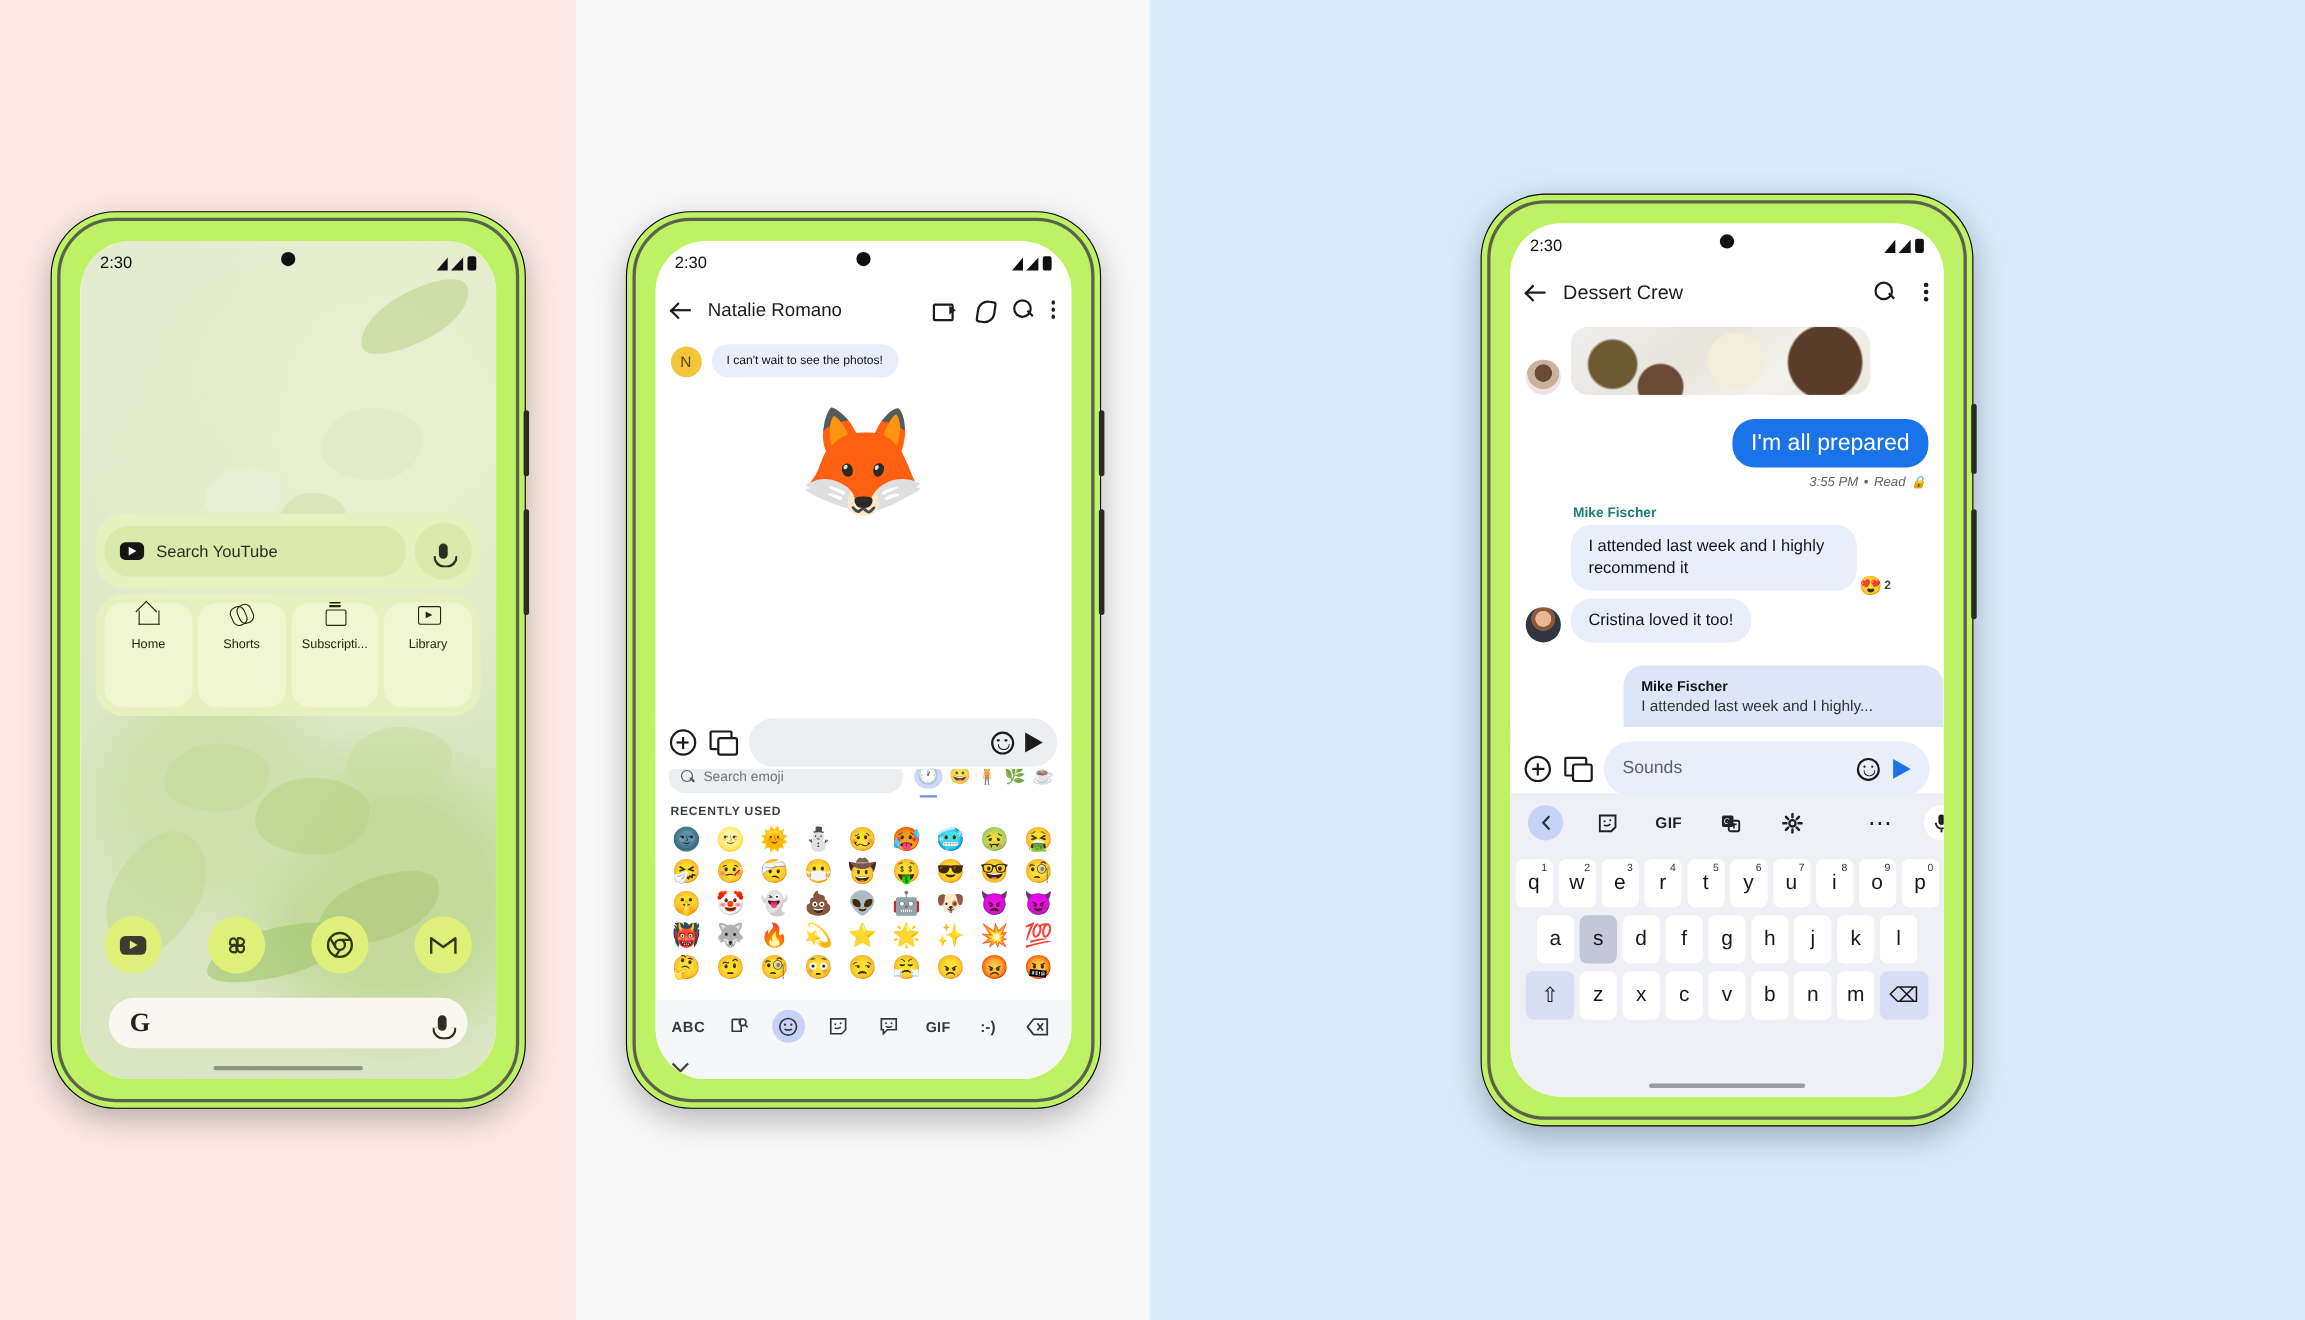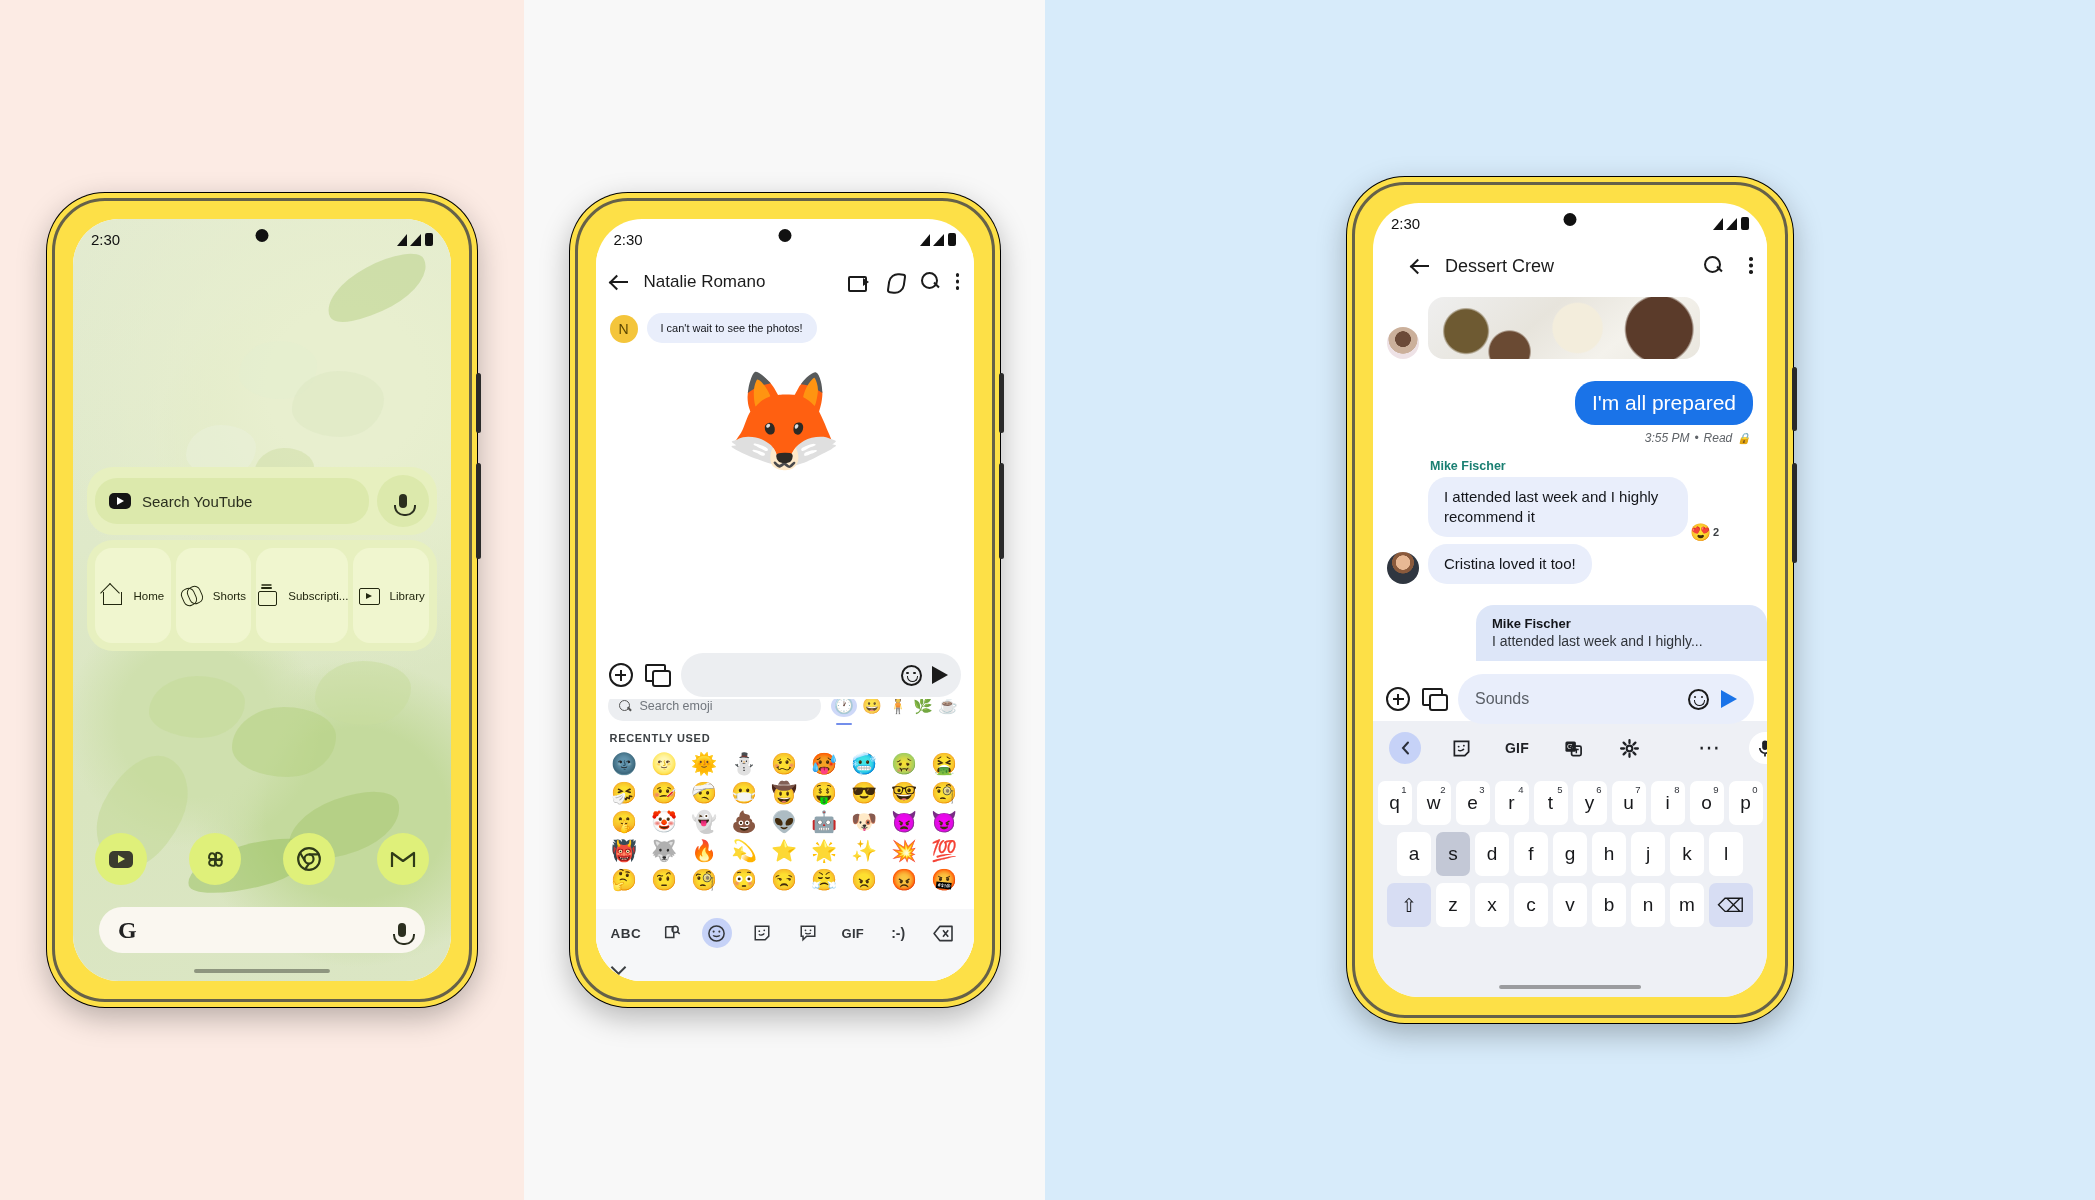--- a/index.html
+++ b/index.html
@@ -11,21 +11,21 @@
   }
   .panel { height:1200px; position:relative; display:flex; align-items:center; justify-content:center; }
   .panel-1 { width:524px; background:#fcebe4; }
   .panel-2 { width:521px; background:#f8f8f8; }
   .panel-3 { width:1050px; background:#d7ebfa; }
 
   
   .phone {
     position:relative;
     border-radius:58px;
-    background:#fde047;
+    background:#bef264;
     box-shadow:0 0 0 1px #000, 0 10px 30px rgba(0,0,0,.28);
     padding:26px;
   }
   .phone::after{
     content:""; position:absolute; inset:5px; border-radius:53px;
     border:3px solid #4a4a4a; pointer-events:none; opacity:.85;
   }
   .screen {
     position:relative; overflow:hidden; border-radius:46px; background:#fff;
   }
@@ -81,21 +81,21 @@
     display:flex;align-items:center;justify-content:center;margin-left:8px;
   }
   .mic-glyph{ width:8px;height:14px;border-radius:5px;background:#2b2f1f;position:relative; }
   .mic-glyph::after{content:"";position:absolute;left:-5px;top:11px;width:18px;height:9px;border:2px solid #2b2f1f;border-top:none;border-radius:0 0 10px 10px;}
   .yt-tabs{
     margin-top:5px; background:#e7f0bf; border-radius:26px; padding:8px;
     display:flex; gap:5px;
   }
   .yt-tab{
     flex:1; background:#f0f6cf; border-radius:17px; height:95px;
-    display:flex; align-items:center; justify-content:center; gap:11px;
+    display:flex; flex-direction:column; align-items:center; gap:11px;
   }
   .yt-tab .lbl{font-size:11.5px;color:#22270f;font-weight:500;white-space:nowrap;}
   .ico{width:21px;height:21px;position:relative;}
   .ico-home::before{content:"";position:absolute;left:2px;top:7px;width:17px;height:12px;border:1.8px solid #22270f;border-top:none;}
   .ico-home::after{content:"";position:absolute;left:2px;top:1px;width:13px;height:13px;border-top:1.8px solid #22270f;border-left:1.8px solid #22270f;transform:rotate(45deg);}
   .ico-shorts::before,.ico-shorts::after{content:"";position:absolute;width:12px;height:16px;border:1.8px solid #22270f;border-radius:6px;}
   .ico-shorts::before{left:1px;top:3px;transform:rotate(-24deg);} 
   .ico-shorts::after{left:7px;top:1px;transform:rotate(-24deg);}
   .ico-subs::before{content:"";position:absolute;left:2px;top:6px;width:17px;height:13px;border:1.8px solid #22270f;border-radius:2px;}
   .ico-subs::after{content:"";position:absolute;left:5px;top:2px;width:11px;height:2px;background:#22270f;border-radius:1px;box-shadow:0 -3px 0 -0.3px #22270f;}
@@ -185,21 +185,21 @@
   }
   .kb-bottom .row{display:flex;align-items:center;justify-content:space-between;width:100%;padding:0 15px;}
   .kb-bottom .k{font-size:15px;color:#34373b;display:flex;align-items:center;justify-content:center;height:30px;min-width:30px;}
   .k.abc{font-weight:700;font-size:13.5px;letter-spacing:.5px;}
   .k.gif{font-weight:700;font-size:13px;letter-spacing:.3px;}
   .k.act{background:#c6d2f7;border-radius:50%;width:30px;}
   .chev-down{position:absolute;left:17px;bottom:8px;width:11px;height:11px;border-right:2px solid #3c4043;border-bottom:2px solid #3c4043;transform:rotate(45deg);}
 
   
   #phone3 .screen{ width:394px; height:794px; background:#fff; }
-  #phone3 .msg-top{height:58px;margin-left:24px;}
+  #phone3 .msg-top{height:58px;}
   #phone3 .conv-title{font-size:18px;}
   .p3-scroll{position:absolute;top:92px;left:0;right:0;bottom:336px;background:#fff;overflow:hidden;}
   .p3-row{display:flex;gap:9px;padding:0 14px;align-items:flex-end;}
   .avimg{width:32px;height:32px;border-radius:50%;flex:0 0 auto;}
   .av-sarah{background:radial-gradient(circle at 50% 38%,#6b4a38 0 30%,#cbb09b 32% 56%,#eee2e6 58% 100%);}
   .av-mike{background:radial-gradient(circle at 50% 33%,#e8b894 0 26%,#8a5a3c 28% 40%,#2f3640 42% 100%);}
   .photo-bub{
     height:62px;flex:1;max-width:272px;border-radius:16px;
     background:
       radial-gradient(circle at 14% 55%,#6e5a32 0 9%,rgba(0,0,0,0) 10%),

